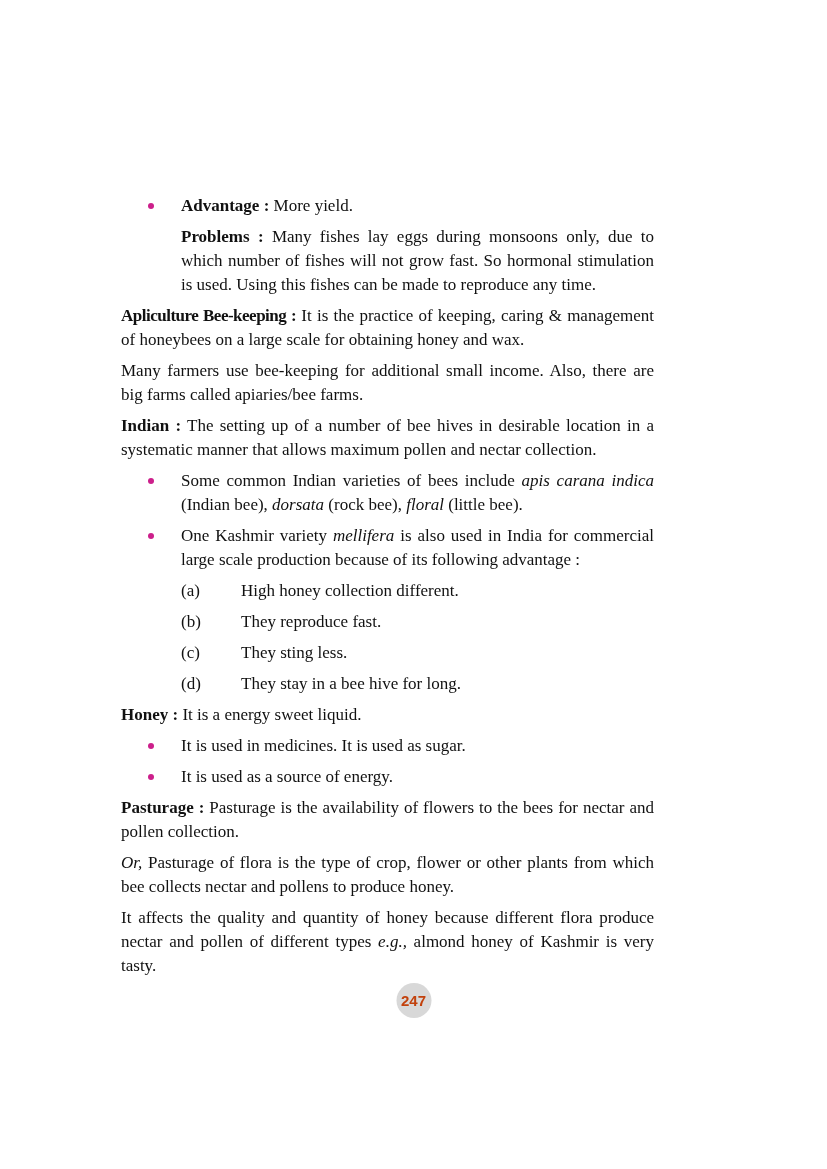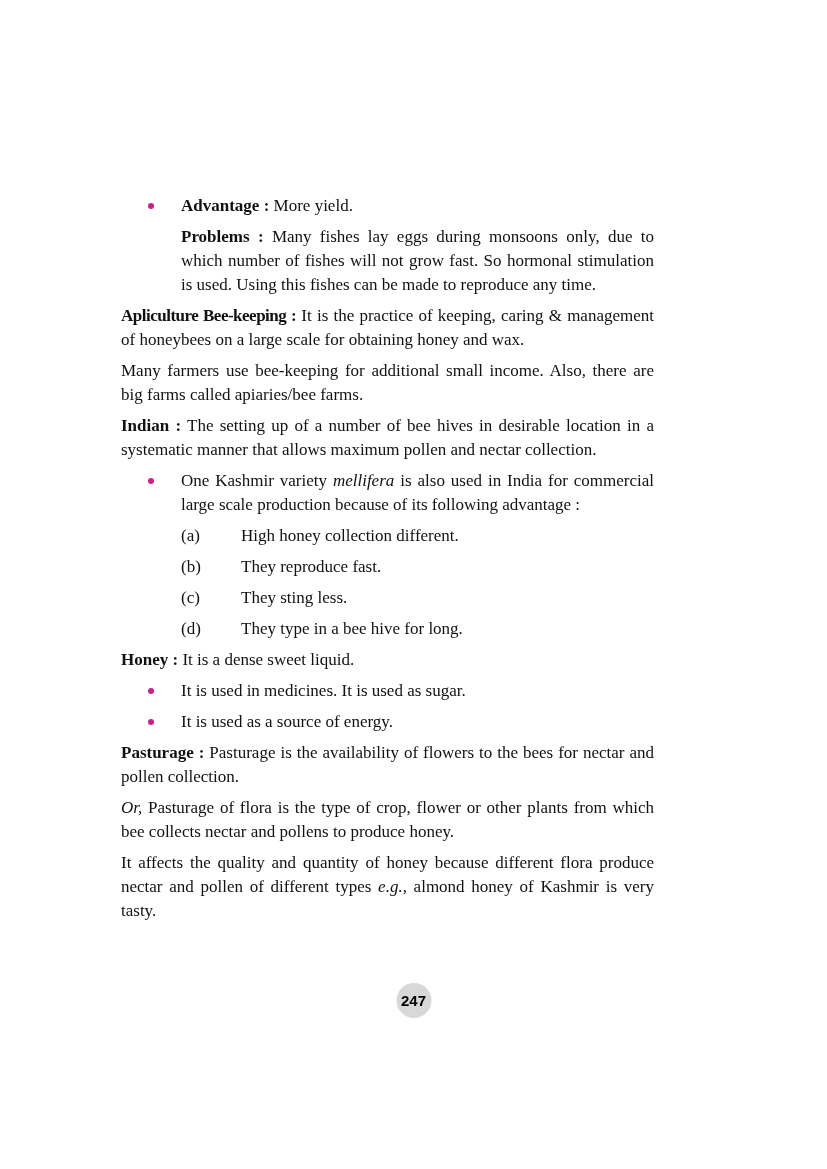--- a/index.html
+++ b/index.html
@@ -55,21 +55,21 @@
     width: 35px;
     height: 35px;
     border-radius: 50%;
     background: var(--badge_bg, #d8d8d8);
     display: flex;
     align-items: center;
     justify-content: center;
     font-family: "Liberation Sans", sans-serif;
     font-weight: bold;
     font-size: 15px;
-    color: #000000;
+    color: #c2410c;
   }
 </style>
 </head>
 <body>
 
 <div class="page">
   <main class="content">
 
     <div class="bullet-item">
       <span class="bullet-dot"></span>
@@ -79,44 +79,48 @@
     <div class="indent-block">
       <p class="para"><b>Problems :</b> <span>Many fishes lay eggs during monsoons only, due to which number of fishes will not grow fast. So hormonal stimulation is used. Using this fishes can be made to reproduce any time.</span></p>
     </div>
 
     <p class="para"><b class="tight">Apliculture Bee-keeping :</b> <span>It is the practice of keeping, caring &amp; management of honeybees on a large scale for obtaining honey and wax.</span></p>
 
     <p class="para"><span>Many farmers use bee-keeping for additional small income. Also, there are big farms called apiaries/bee farms.</span></p>
 
     <p class="para"><b>Indian :</b> <span>The setting up of a number of bee hives in desirable location in a systematic manner that allows maximum pollen and nectar collection.</span></p>
 
+    <div class="bullet-item">
+      <span class="bullet-dot"></span>
+      <p class="para"><span>Some common Indian varieties of bees include </span><i>apis carana indica</i><span> (Indian bee), </span><i>dorsata</i><span> (rock bee), </span><i>floral</i><span> (little bee).</span></p>
+    </div>
 
     <div class="bullet-item">
       <span class="bullet-dot"></span>
       <p class="para"><span>One Kashmir variety </span><i>mellifera</i><span> is also used in India for commercial large scale production because of its following advantage :</span></p>
     </div>
 
     <div class="sub-item">
       <span class="sub-label">(a)</span>
       <span class="sub-text">High honey collection different.</span>
     </div>
     <div class="sub-item">
       <span class="sub-label">(b)</span>
       <span class="sub-text">They reproduce fast.</span>
     </div>
     <div class="sub-item">
       <span class="sub-label">(c)</span>
       <span class="sub-text">They sting less.</span>
     </div>
     <div class="sub-item">
       <span class="sub-label">(d)</span>
-      <span class="sub-text">They type in a bee hive for long.</span>
+      <span class="sub-text">They stay in a bee hive for long.</span>
     </div>
 
-    <p class="para"><b>Honey :</b> <span>It is a dense sweet liquid.</span></p>
+    <p class="para"><b>Honey :</b> <span>It is a energy sweet liquid.</span></p>
 
     <div class="bullet-item">
       <span class="bullet-dot"></span>
       <p class="para">It is used in medicines. It is used as sugar.</p>
     </div>
     <div class="bullet-item">
       <span class="bullet-dot"></span>
       <p class="para">It is used as a source of energy.</p>
     </div>
 

